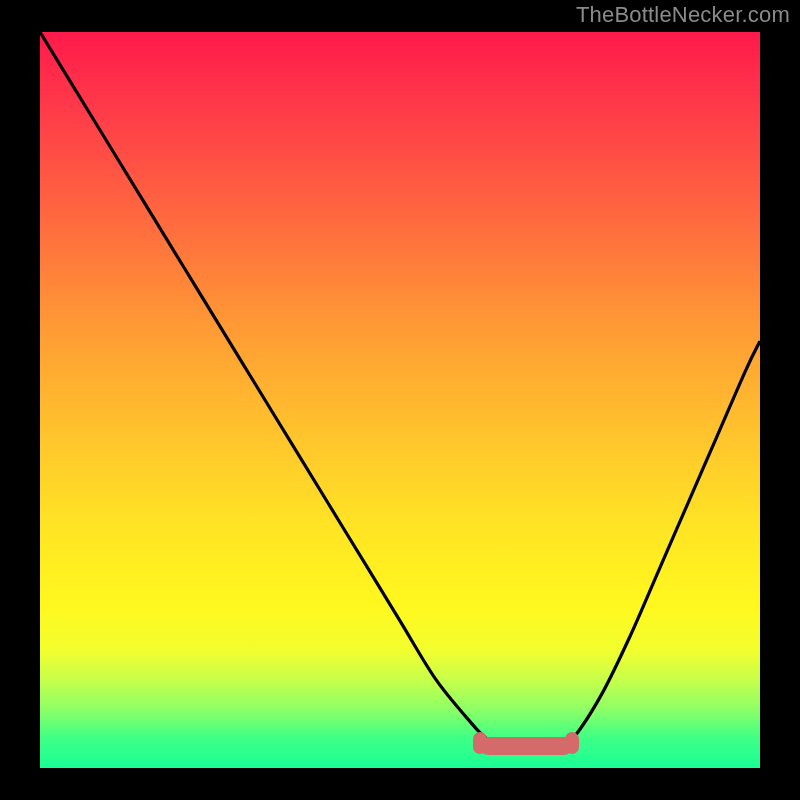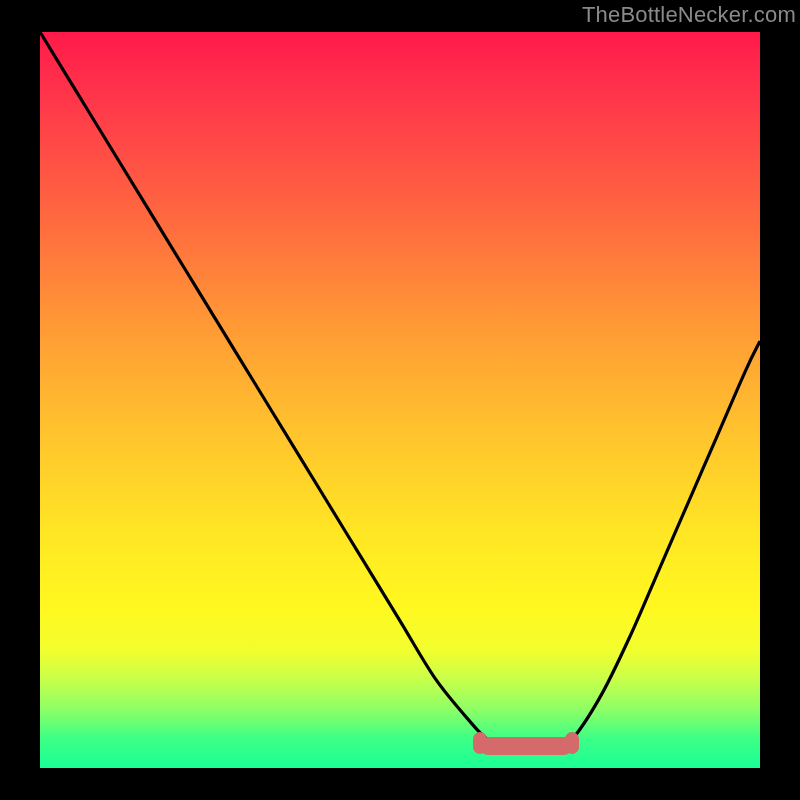--- a/index.html
+++ b/index.html
@@ -12,21 +12,21 @@
   }
   .frame {
     position: relative;
     width: 800px;
     height: 800px;
     background: #000;
   }
   .watermark {
     position: absolute;
     top: 2px;
-    right: 4px;
+    right: 10px;
     color: #8a8a8a;
     font-size: 22px;
     font-weight: 500;
     letter-spacing: 0.2px;
   }
   .plot-area {
     position: absolute;
     left: 40px;
     top: 32px;
     width: 720px;

